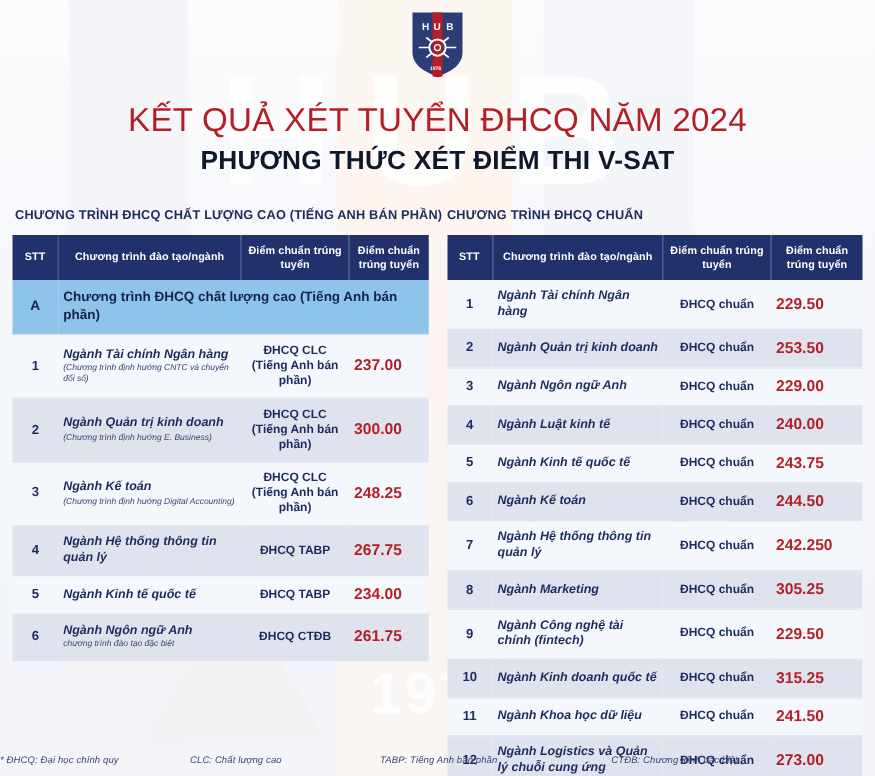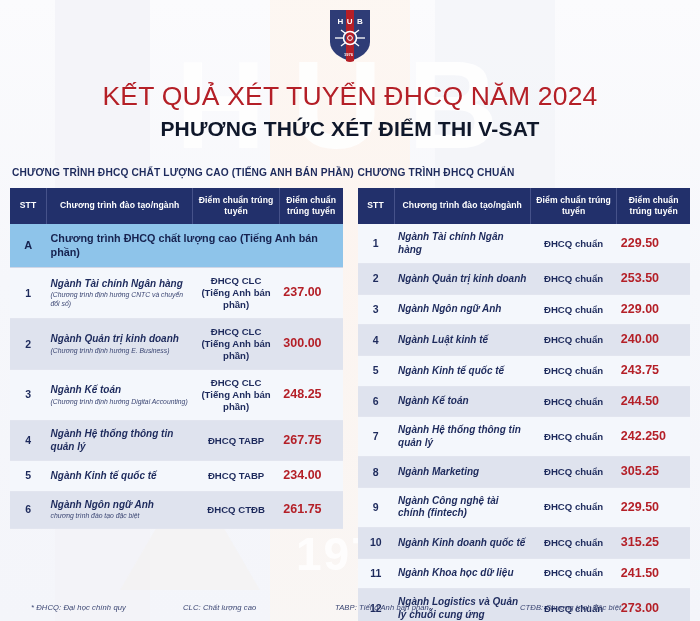--- a/index.html
+++ b/index.html
@@ -246,26 +246,25 @@
   }
   tr.group-row td.c-stt { font-size: 11px; }
 
   
   .footnote {
     position: absolute;
     left: 0; right: 0;
     bottom: 9px;
     display: flex;
     gap: 0;
-    padding: 0 18px;
+    padding: 0 0;
     font-size: 7.6px;
     font-style: italic;
     color: #3a4572;
     letter-spacing: .1px;
-    margin-left: 13px;
   }
   .footnote span { flex: 0 0 auto; }
   .fn-1 { width: 152px; }
   .fn-2 { width: 152px; }
   .fn-3 { width: 185px; }
 </style>
 </head>
 <body>
 
 <div class="bg-layer">

